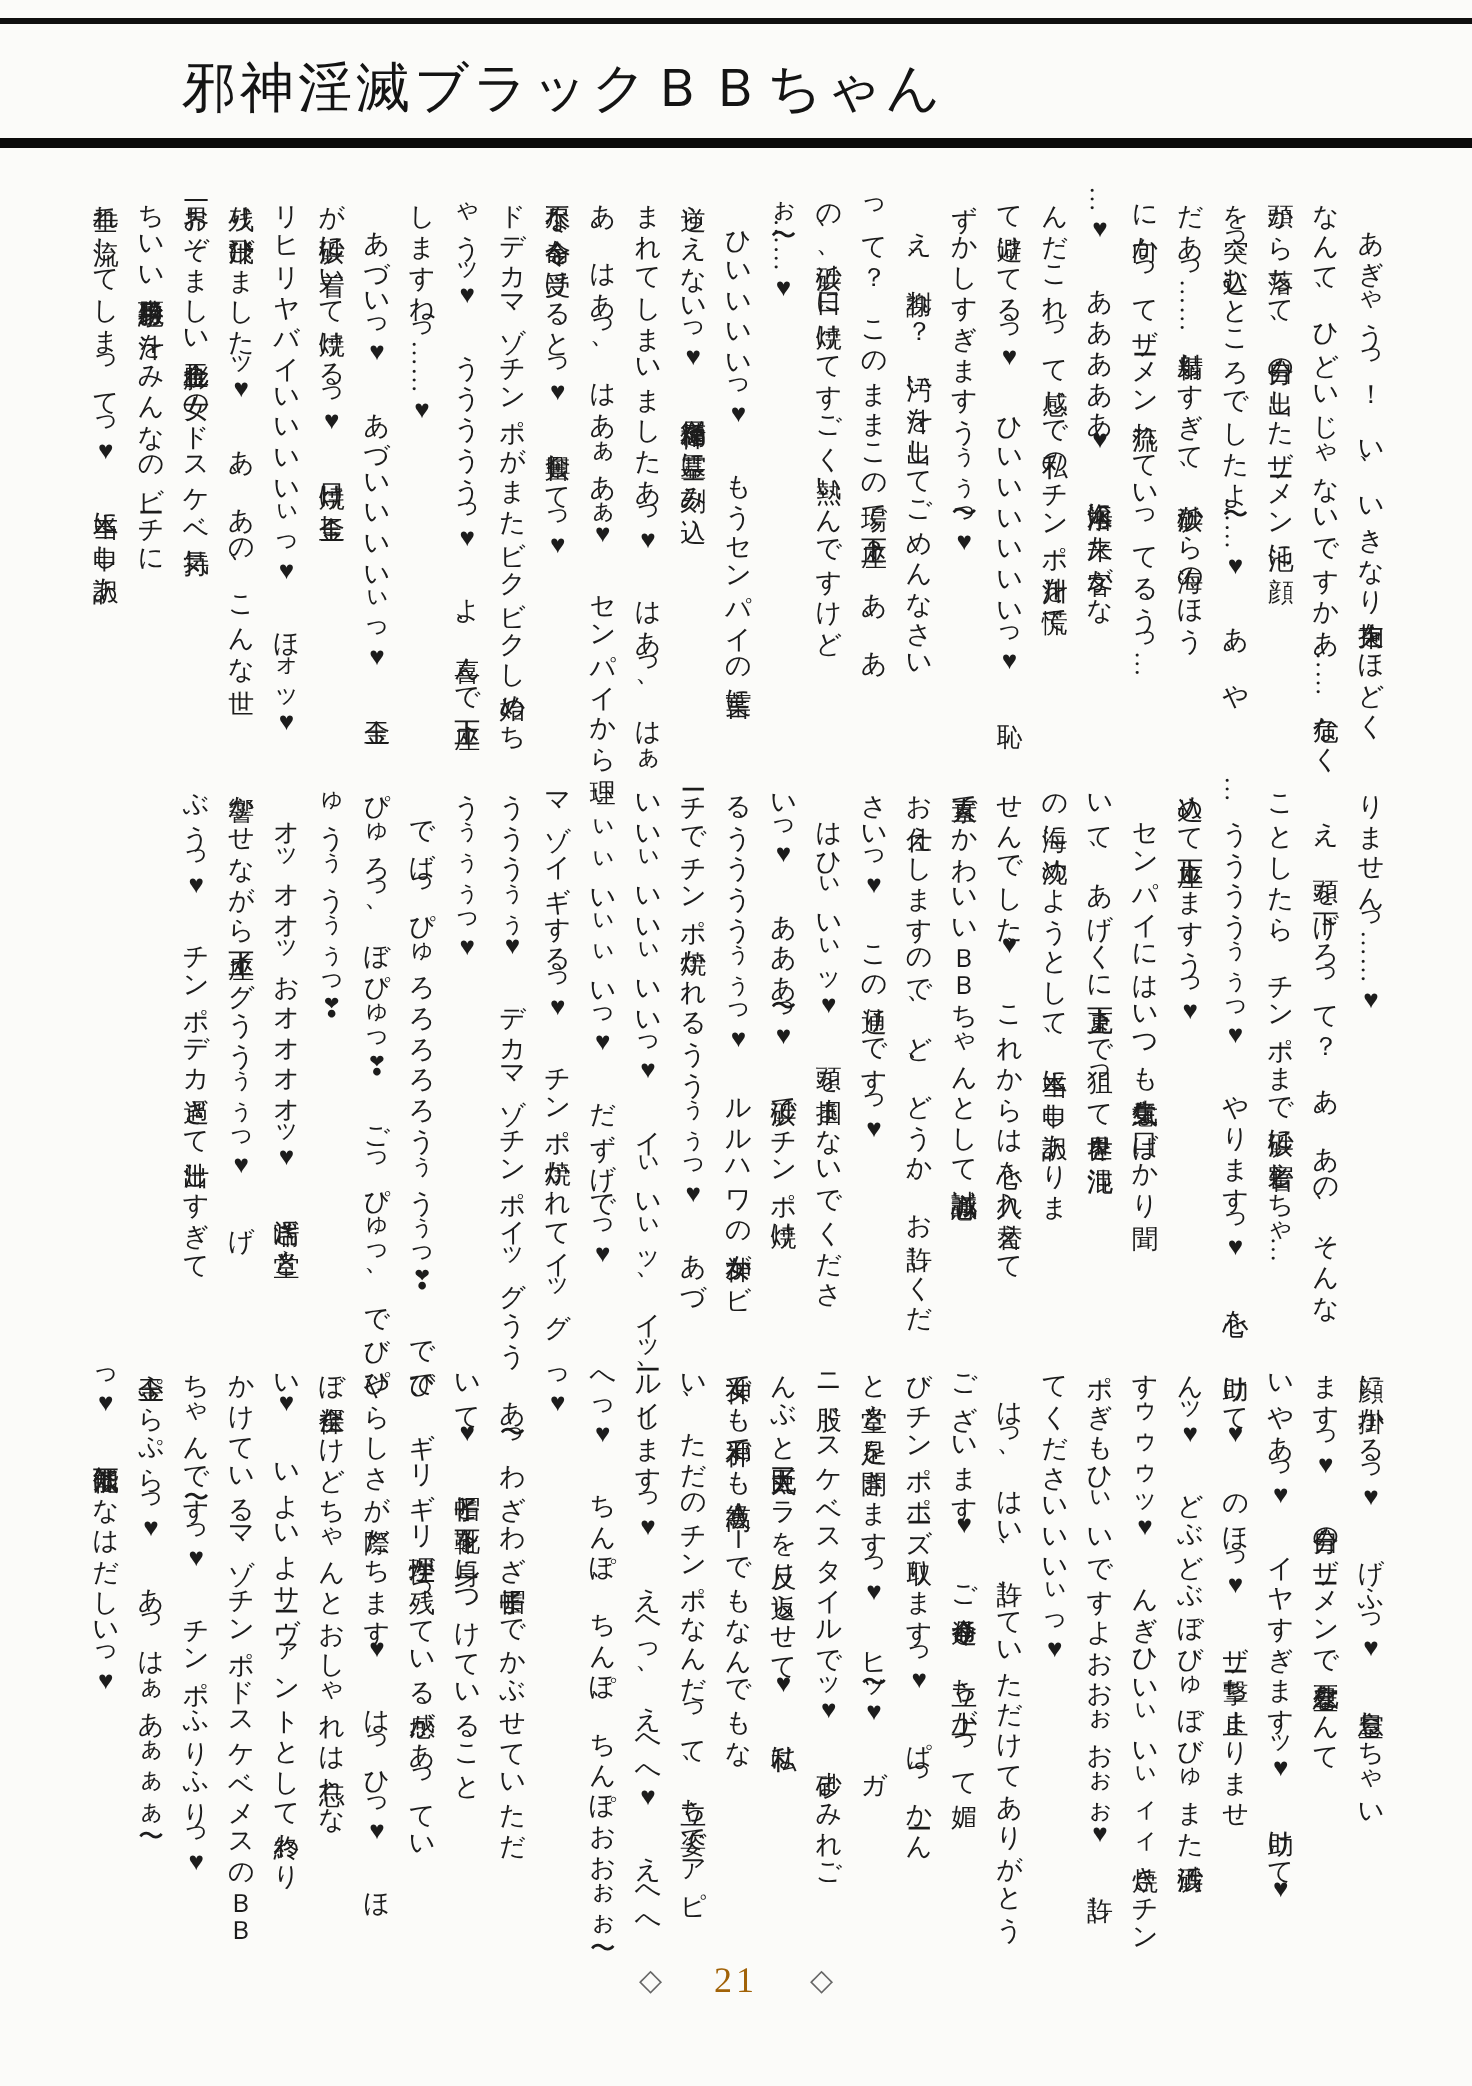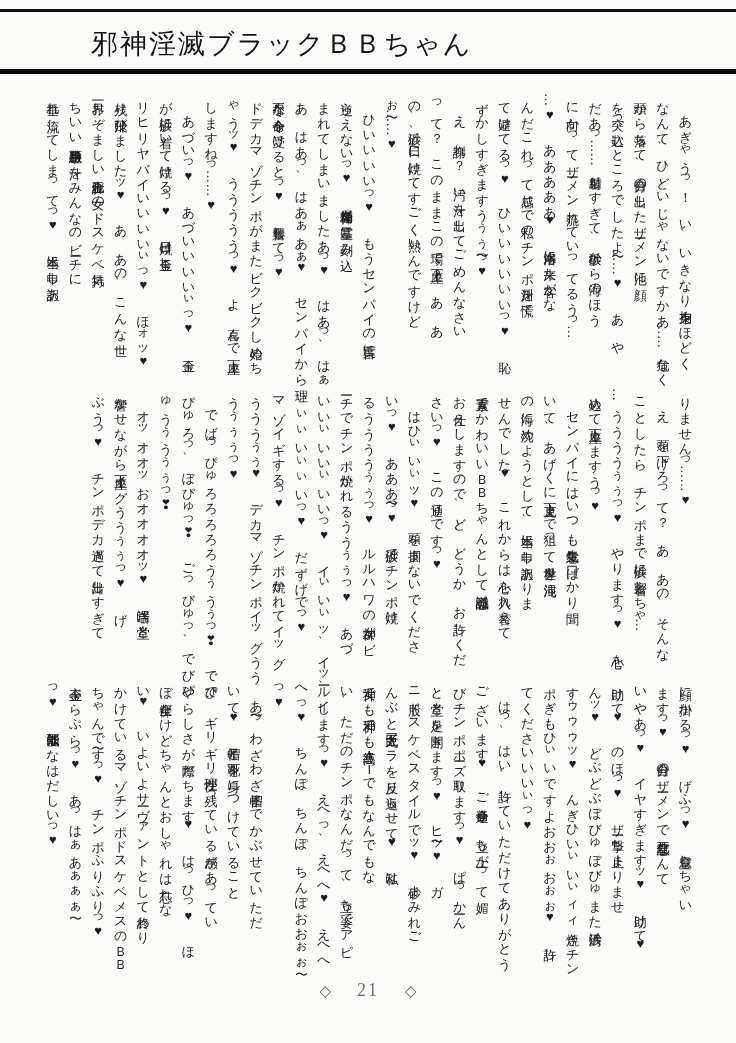--- a/index.html
+++ b/index.html
@@ -29,21 +29,21 @@
   }
   #band-1{top:93px;}
   #band-2{top:388px;}
   #band-3{top:678px;}
   .footer{
     position:absolute;left:0;top:980px;width:736px;
     display:flex;align-items:center;justify-content:center;gap:26px;
     color:#2a2a2a;
   }
   .footer .diamond{font-size:15px;color:#666;}
-  .footer .pagenum{font-size:18px;letter-spacing:2px;color:#737373;}
+  .footer .pagenum{font-size:18px;letter-spacing:2px;color:#a16207;}
 </style>
 </head>
 <body>
 
 <div class="page">
 
   <div class="rule-top"></div>
 
   <div class="title">邪神淫滅ブラックＢＢちゃん</div>
 

